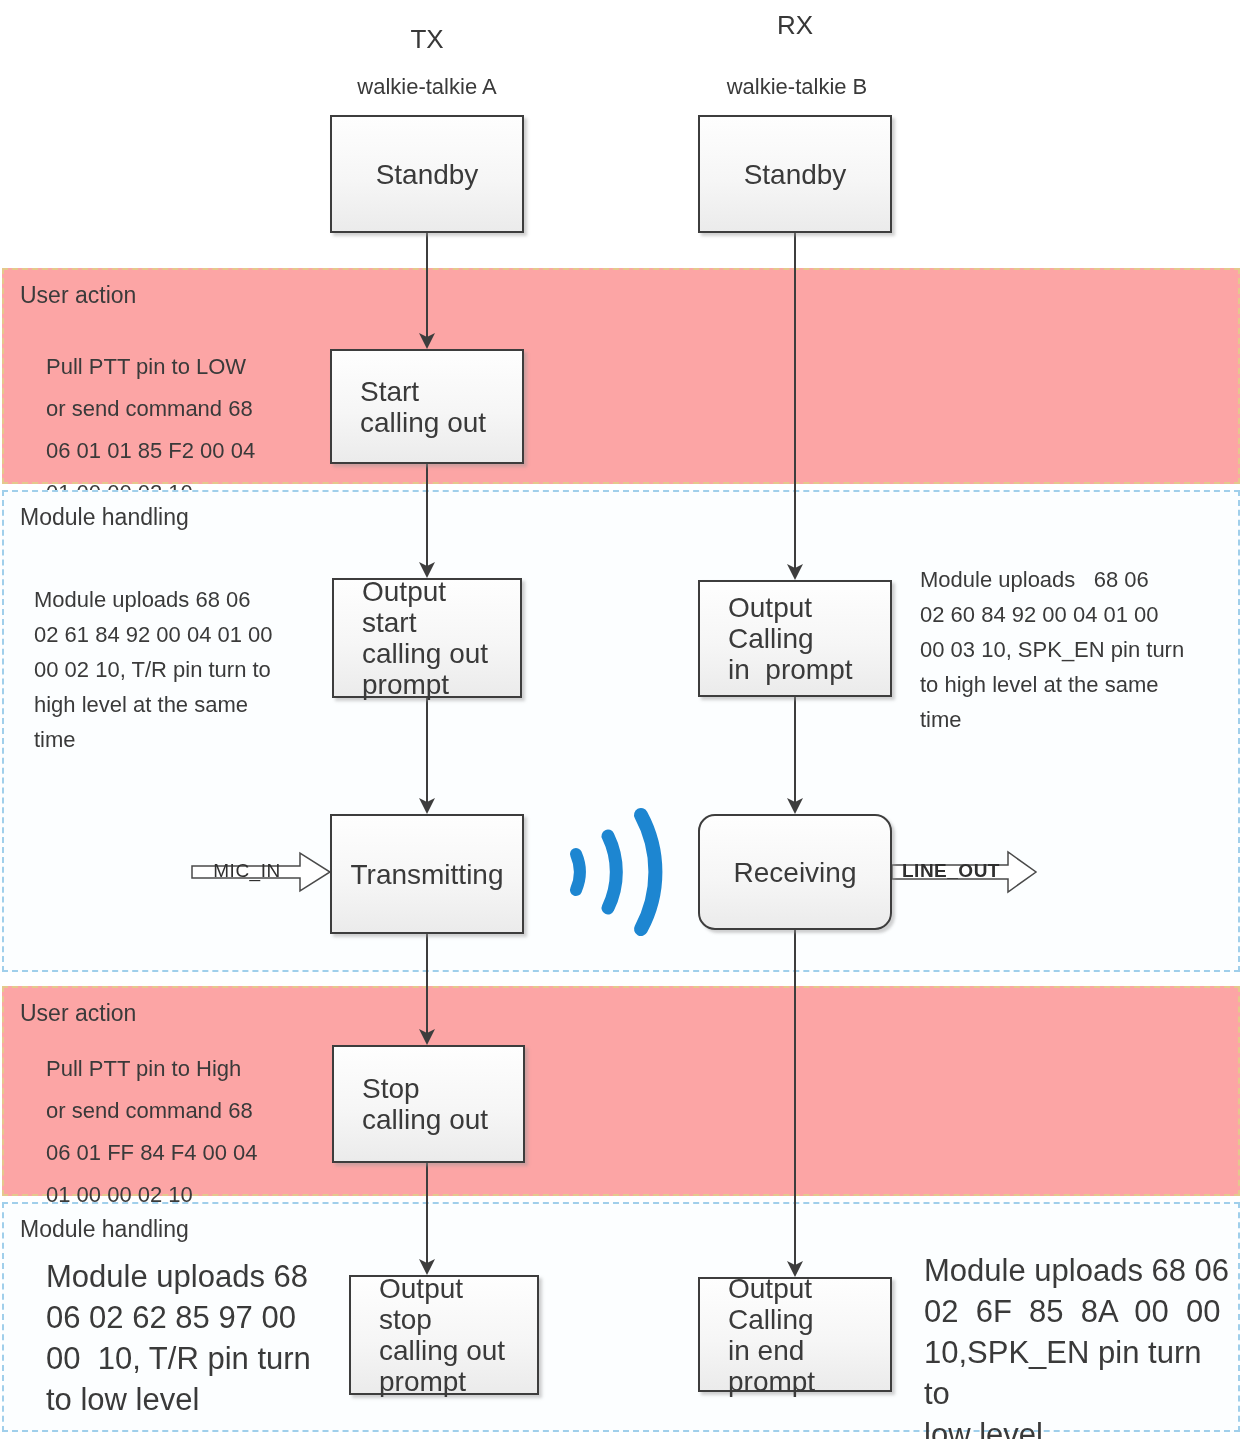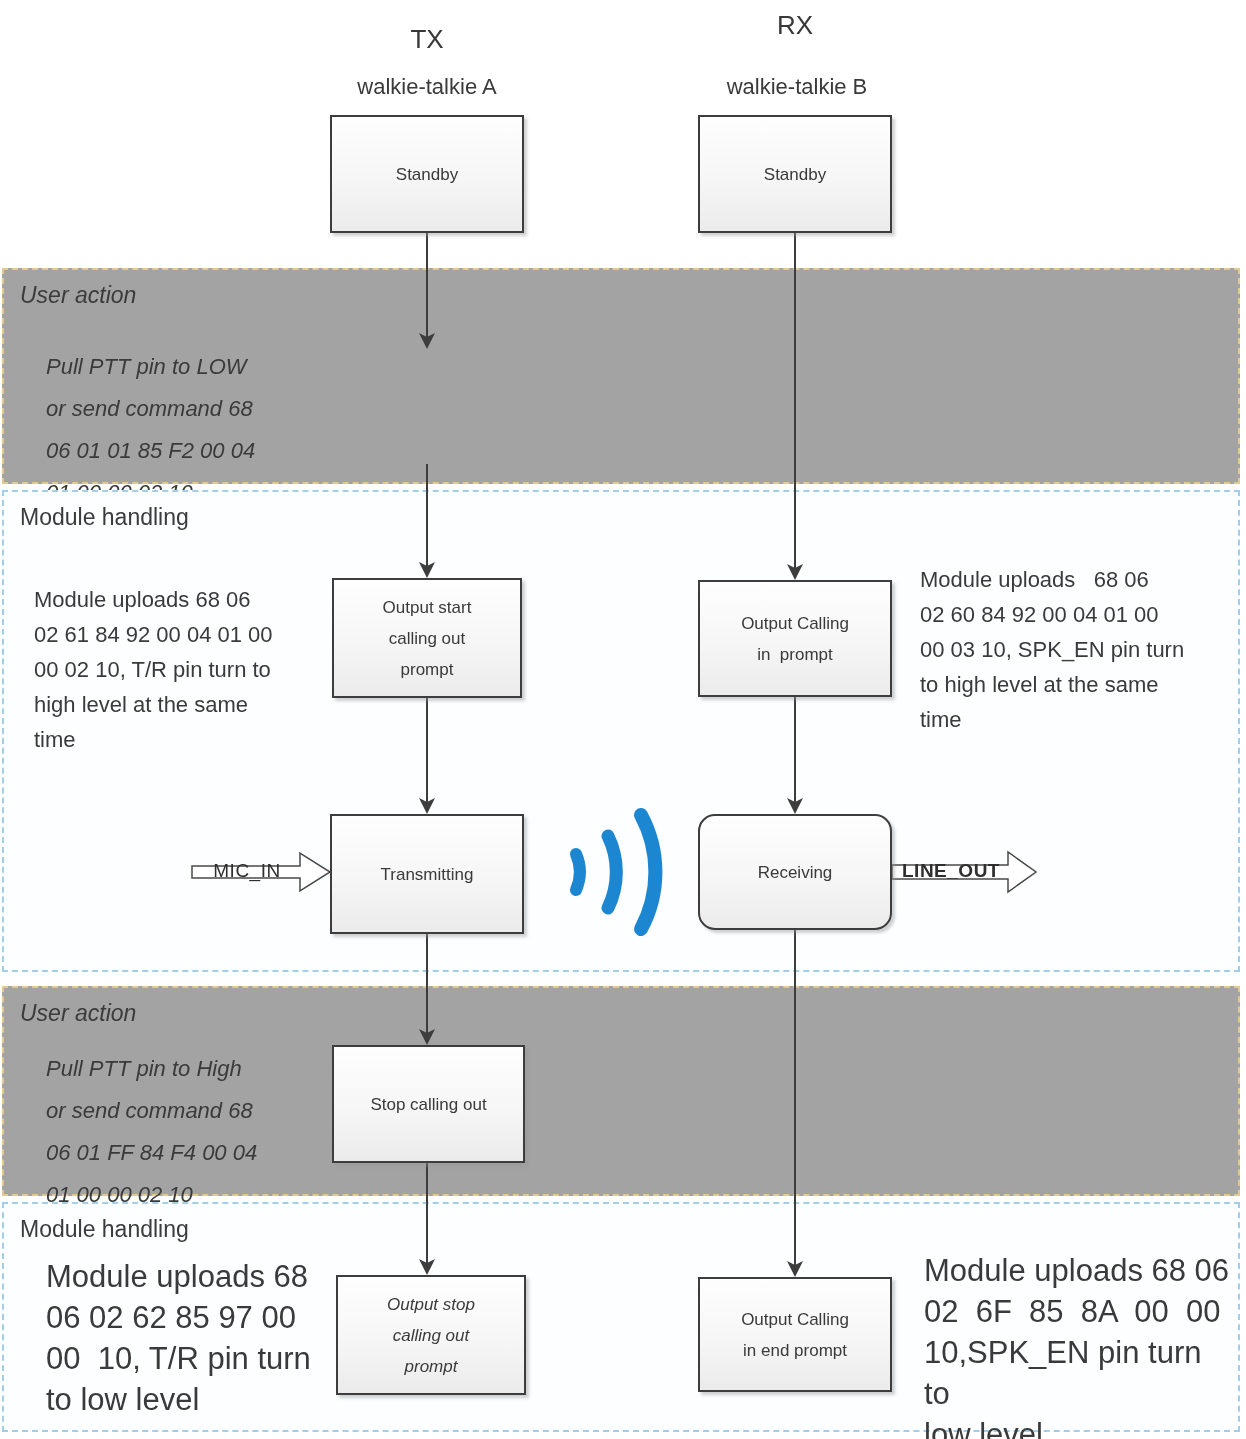--- a/index.html
+++ b/index.html
@@ -1,38 +1,38 @@
 <!DOCTYPE html>
 <html><head>
 <meta charset="utf-8">
 <style>
   html,body{margin:0;padding:0;background:#ffffff;}
   .canvas{
     position:relative;width:1246px;height:1439px;background:#ffffff;
     font-family:"Liberation Sans",sans-serif;color:#3a3a3a;overflow:hidden;
   }
   .region{position:absolute;left:2px;width:1238px;box-sizing:border-box;z-index:1;}
-  .region.user{border:2px dashed #e4c98c;background:#a3a3a3;font-style:italic;}
+  .region.user{border:2px dashed #e4c98c;background:#fca5a5;}
   .region.module{border:2px dashed #a0cfeb;background:#fcfeff;}
   .region-label{position:absolute;left:16px;top:12px;font-size:23px;font-weight:500;color:#3b3b3b;}
   .note{
     position:absolute;font-size:22px;line-height:35px;color:#3a3a3a;
     white-space:pre-wrap;z-index:2;
   }
   .note.small{line-height:42px;}
   .note.big{font-size:31px;line-height:41px;}
   .colhead{position:absolute;text-align:center;font-size:26px;color:#383838;z-index:3;}
   .devlabel{position:absolute;text-align:center;font-size:22px;color:#3a3a3a;z-index:3;}
   .box{
     position:absolute;box-sizing:border-box;z-index:3;
     border:2px solid #3d3d3d;
     background:linear-gradient(180deg,#fefefe 0%,#f6f6f6 55%,#ebebeb 100%);
     box-shadow:3px 3px 3px rgba(150,150,150,0.45);
     display:flex;align-items:center;justify-content:center;
-    text-align:center;font-size:17px;line-height:31px;color:#3a3a3a;
+    font-size:28px;line-height:31px;color:#3a3a3a;
     padding:0 28px;white-space:pre-wrap;
   }
   .overlay{position:absolute;left:0;top:0;z-index:2;pointer-events:none;}
   .siglabel{position:absolute;z-index:4;font-size:19px;color:#2f2f2f;text-align:center;letter-spacing:0.5px;}
 </style>
 </head>
 <body>
 
 <div class="canvas">
 
@@ -109,26 +109,27 @@
       <path d="M892,865 H1008 V852 L1036,872 L1008,892 V879 H892 Z"></path>
     </g>
     <g fill="none" stroke="#1d86d1" stroke-linecap="round">
       <path d="M576,854 A45,45 0 0 1 576,890" stroke-width="12"></path>
       <path d="M608,836 A82,82 0 0 1 608,908" stroke-width="13"></path>
       <path d="M641,815 A120,120 0 0 1 641,929" stroke-width="14"></path>
     </g>
   </svg>
 
   <div class="box" style="left:330px;top:115px;width:194px;height:118px;">Standby</div>
+  <div class="box" style="left:330px;top:349px;width:194px;height:115px;">Start calling out</div>
   <div class="box" style="left:332px;top:578px;width:190px;height:120px;">Output start
 calling out
 prompt</div>
   <div class="box" style="left:332px;top:1045px;width:193px;height:118px;">Stop calling out</div>
   <div class="box" style="left:330px;top:814px;width:194px;height:120px;">Transmitting</div>
-  <div class="box" style="left:336px;top:1275px;width:190px;height:120px;font-style:italic;">Output stop
+  <div class="box" style="left:349px;top:1275px;width:190px;height:120px;">Output stop
 calling out
 prompt</div>
 
   <div class="box" style="left:698px;top:115px;width:194px;height:118px;">Standby</div>
   <div class="box" style="left:698px;top:580px;width:194px;height:117px;">Output Calling
 in  prompt</div>
   <div class="box" style="left:698px;top:814px;width:194px;height:116px;border-radius:17px;">Receiving</div>
   <div class="box" style="left:698px;top:1277px;width:194px;height:115px;">Output Calling
 in end prompt</div>
 

